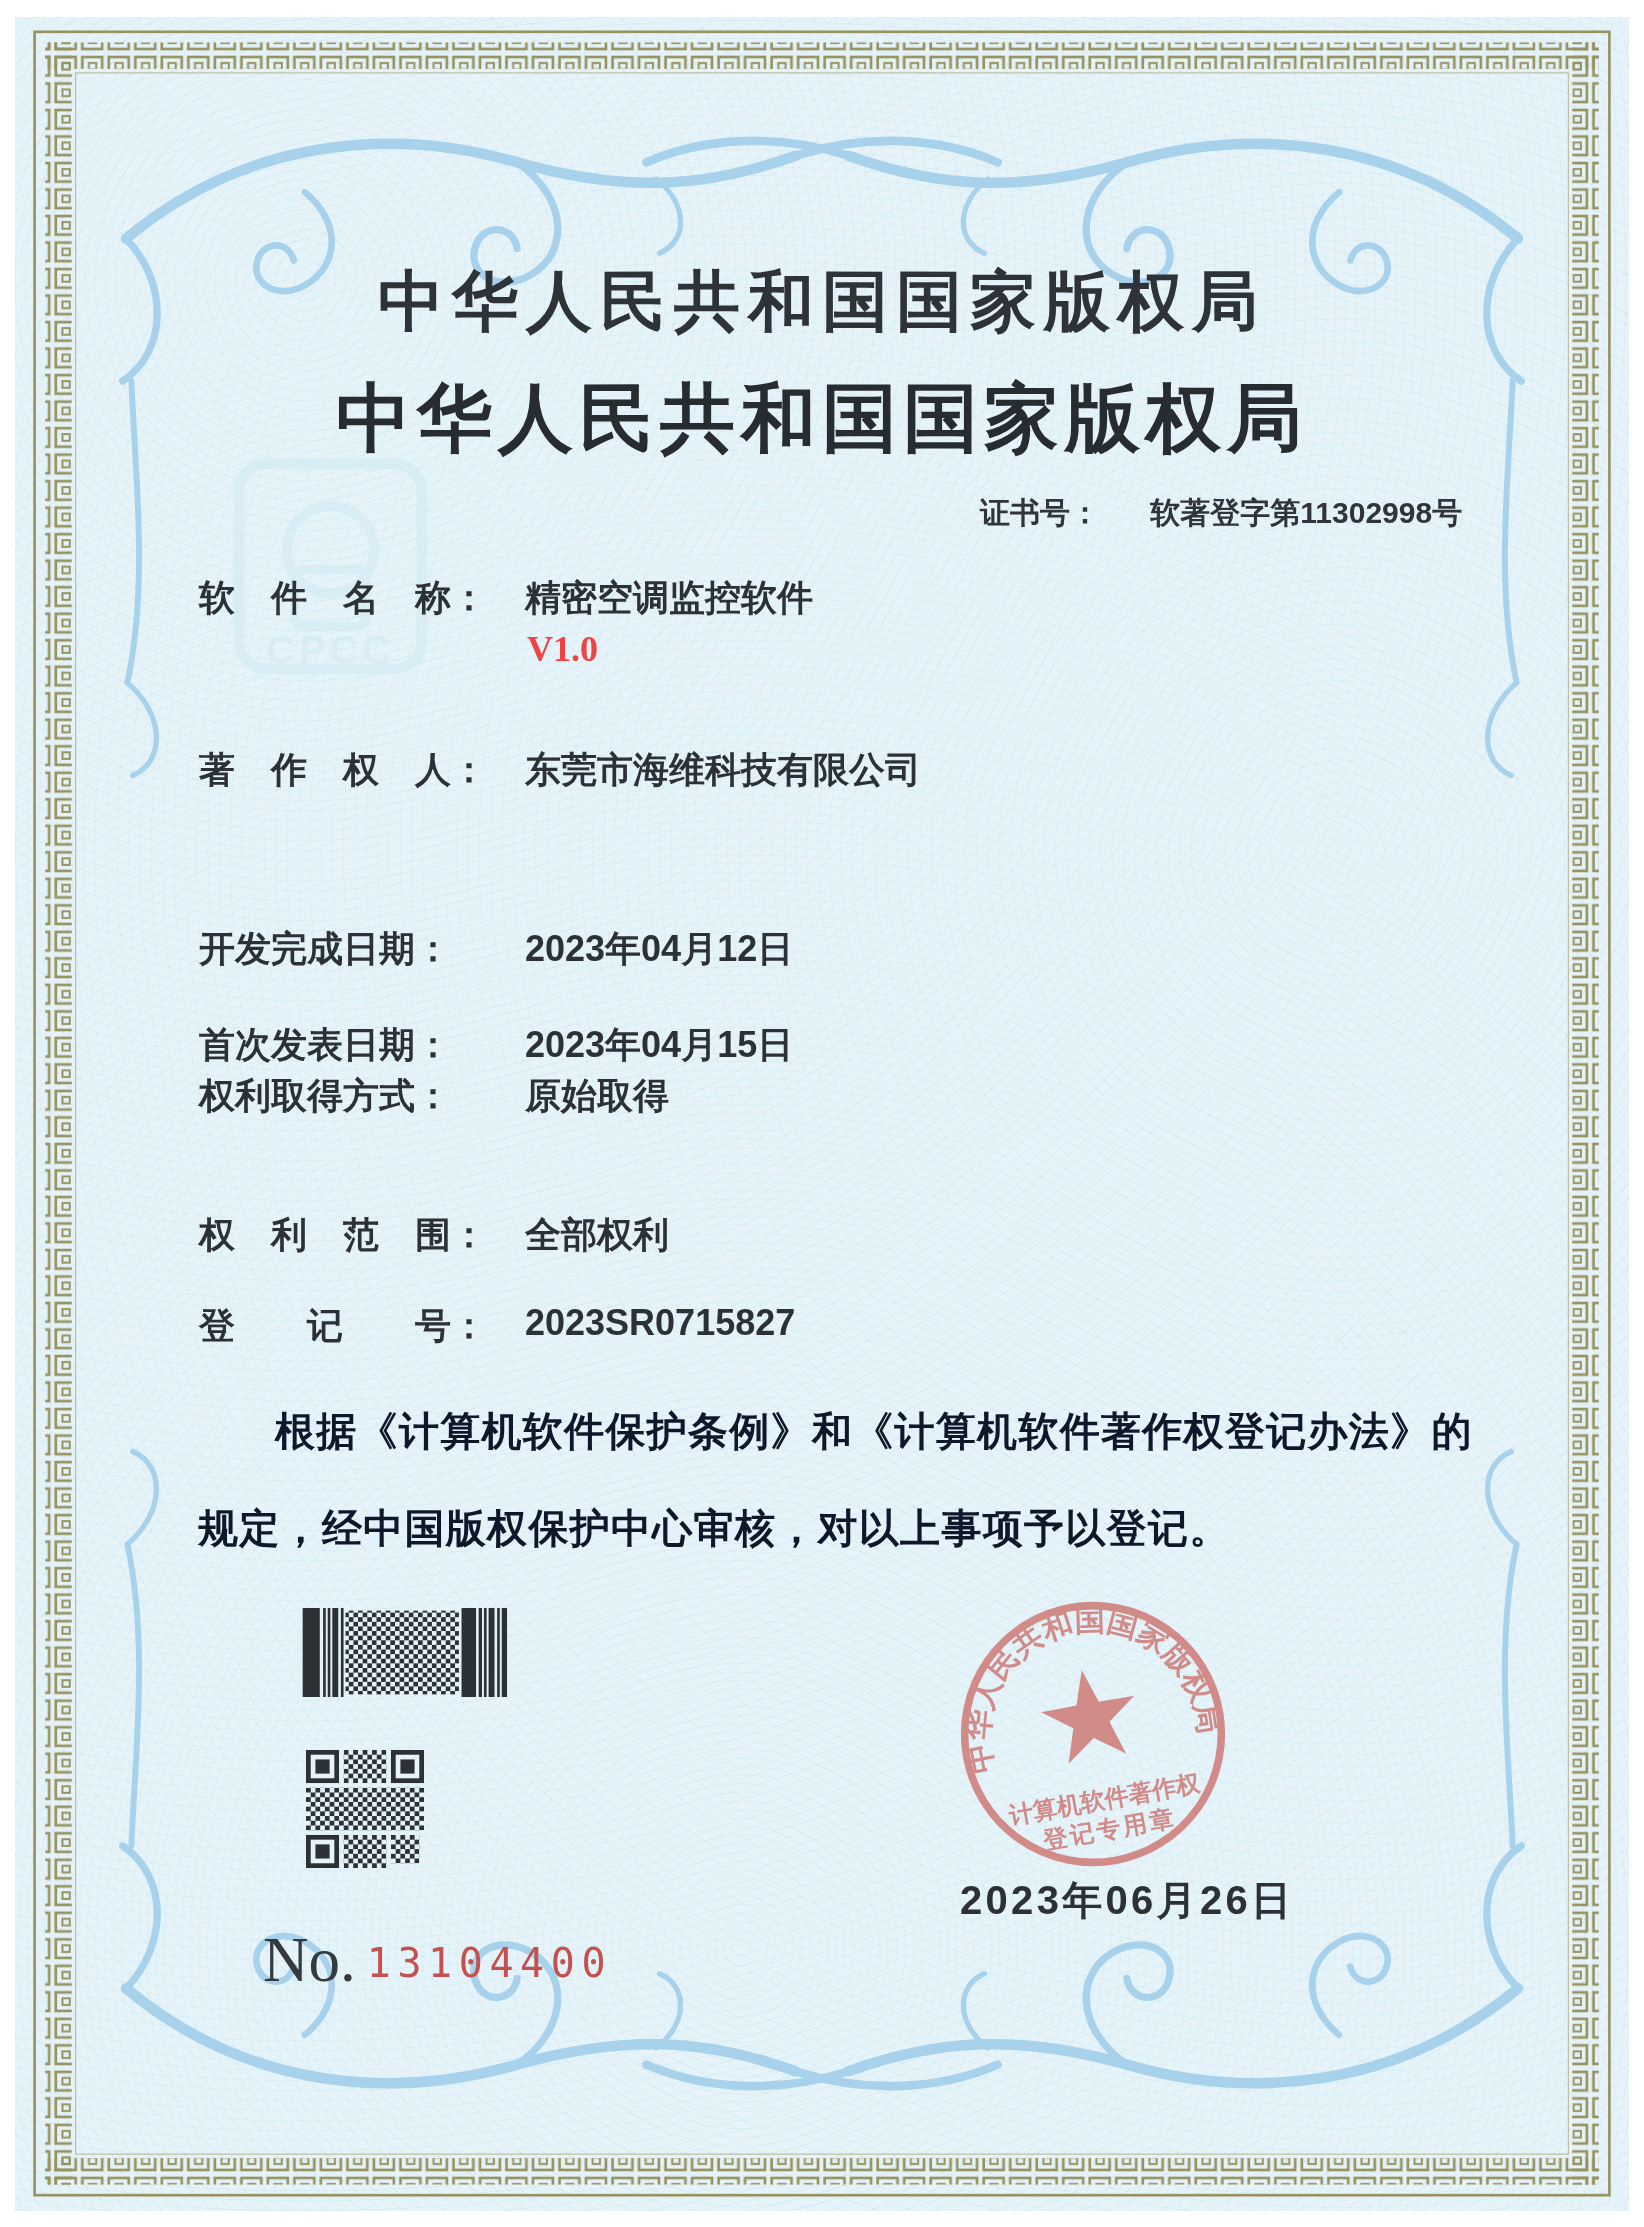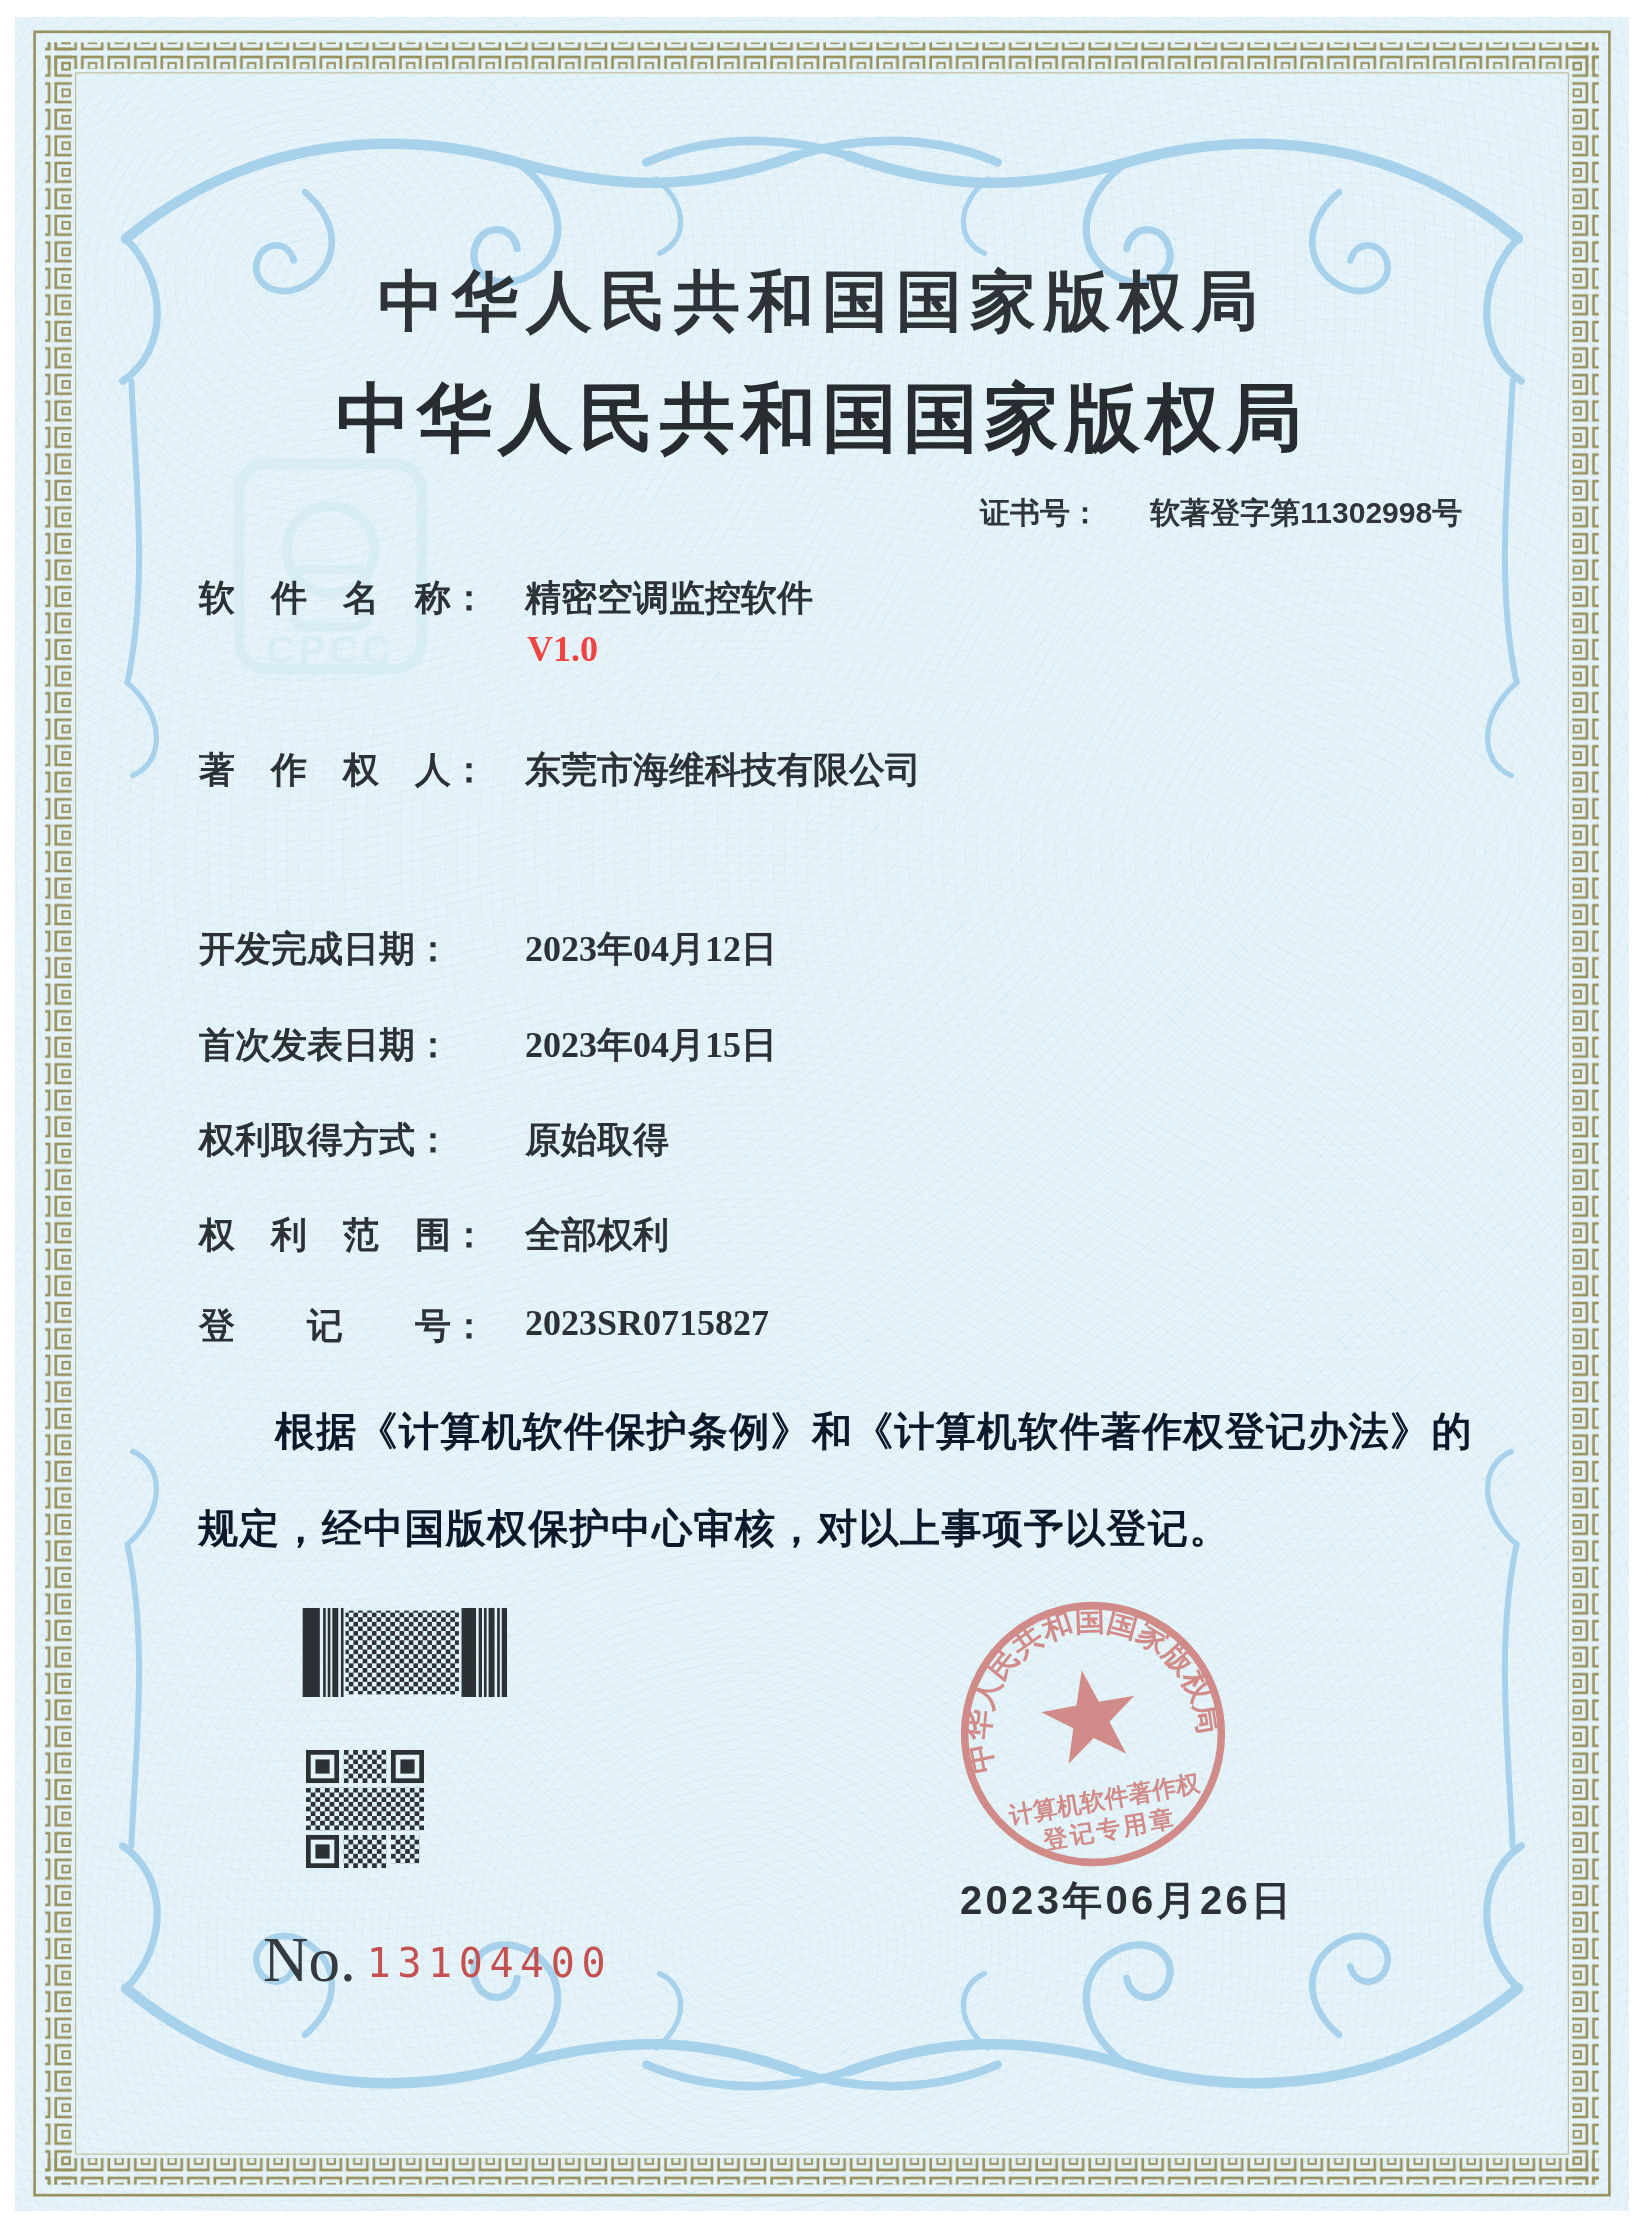--- a/index.html
+++ b/index.html
@@ -14,21 +14,21 @@
   svg.deco{position:absolute;left:0;top:0;}
   .wm{position:absolute;left:231px;top:457px;opacity:.75;}
   .title1{position:absolute;left:0;top:257px;width:100%;text-align:center;
           font-size:66px;font-weight:bold;letter-spacing:8px;color:#2e3338;}
   .title2{position:absolute;left:0;top:369px;width:100%;text-align:center;
           font-size:75px;font-weight:bold;letter-spacing:6px;color:#272c31;}
   .certno{position:absolute;left:980px;top:493px;font-size:30px;font-weight:bold;color:#30353a;}
   .certno .cv{margin-left:42px;}
   .row{position:absolute;left:199px;display:flex;color:#2c3136;font-size:36px;font-weight:bold;white-space:nowrap;}
   .row .lbl{display:inline-block;min-width:326px;}
-  .serifv{font-family:Liberation Serif, serif;}
+  .serifv{font-family:Liberation Sans, sans-serif;}
   .v2{position:absolute;left:527px;color:#ef4444;font-size:36px;font-weight:bold;
       font-family:"Liberation Serif", serif;}
   .stmt{position:absolute;left:198px;width:1279px;color:#0f172a;font-size:40px;
         font-weight:bold;letter-spacing:1.3px;white-space:nowrap;}
   .ind{padding-left:77px;}
   .serial{position:absolute;left:263px;top:1924px;white-space:nowrap;}
   .serial .nolbl{font-family:"Liberation Serif", serif;font-size:63px;color:#343a3f;}
   .serial .nonum{font-family:"DejaVu Sans Mono", monospace;font-size:40px;color:#c4504f;
                  letter-spacing:6.6px;margin-left:8px;vertical-align:4px;}
   .issued{position:absolute;left:960px;top:1873px;font-size:40px;font-weight:bold;
@@ -109,21 +109,21 @@
   <div class="row" style="top:925px">
     <span class="lbl">开发完成日期：</span>
     <span class="val serifv">2023年04月12日</span>
   </div>
 
   <div class="row" style="top:1021px">
     <span class="lbl">首次发表日期：</span>
     <span class="val serifv">2023年04月15日</span>
   </div>
 
-  <div class="row" style="top:1116px">
+  <div class="row" style="top:1072px">
     <span class="lbl">权利取得方式：</span>
     <span class="val">原始取得</span>
   </div>
 
   <div class="row" style="top:1211px">
     <span class="lbl">权　利　范　围：</span>
     <span class="val">全部权利</span>
   </div>
 
   <div class="row" style="top:1302px">

